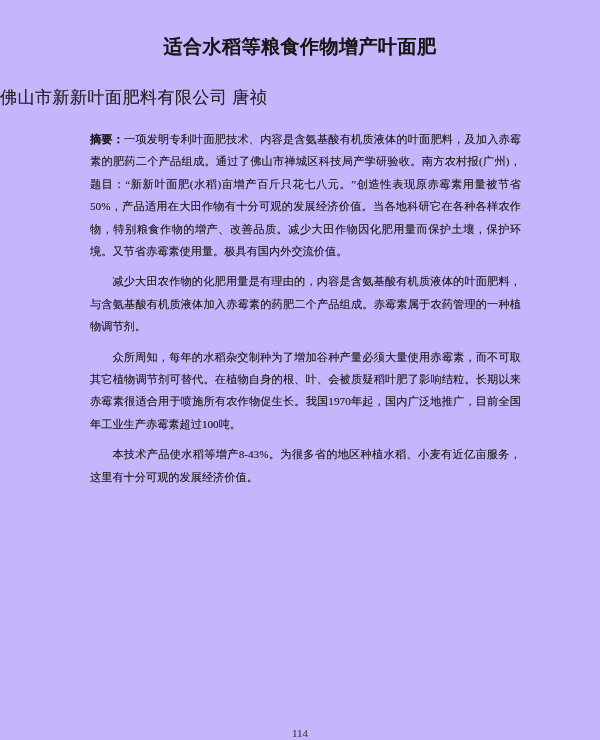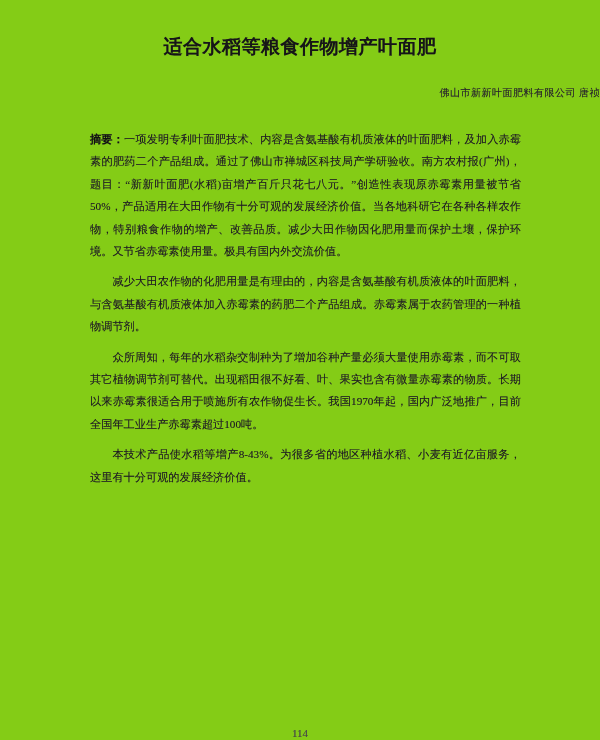--- a/index.html
+++ b/index.html
@@ -9,21 +9,21 @@
   body {
     width: 600px;
     height: 740px;
     overflow: hidden;
     background: #fbfbf9;
   }
   .page {
     position: relative;
     width: 600px;
     height: 740px;
-    background: #84cc16;
+    background: #c4b5fd;
     font-family: "Liberation Serif", "DejaVu Serif", serif;
     color: #1d1d1d;
     
     text-shadow: 0 0 0.5px rgba(70,70,70,0.6);
   }
   .doc-title {
     position: absolute;
     top: 34px;
     left: 0;
     width: 100%;
@@ -33,22 +33,22 @@
     font-weight: bold;
     font-size: 19px;
     letter-spacing: 0.5px;
     color: #161616;
   }
   .byline {
     position: absolute;
     top: 86px;
     left: 0;
     width: 100%;
-    text-align: right;
-    font-size: 10px;
+    text-align: left;
+    font-size: 17px;
     letter-spacing: 0.5px;
     color: #262626;
   }
   .content {
     position: absolute;
     top: 120px;
     left: 82px;
     width: 447px;
     font-size: 11.2px;
     line-height: 22.4px;
@@ -85,21 +85,21 @@
   <h1 class="doc-title">适合水稻等粮食作物增产叶面肥</h1>
 
   <div class="byline">佛山市新新叶面肥料有限公司 唐祯</div>
 
   <div class="content">
 
     <p class="abstract"><span class="bold-label">摘要：</span><span>一项发明专利叶面肥技术、内容是含氨基酸有机质液体的叶面肥料，及加入赤霉素的肥药二个产品组成。通过了佛山市禅城区科技局产学研验收。南方农村报(广州)，题目：“新新叶面肥(水稻)亩增产百斤只花七八元。”创造性表现原赤霉素用量被节省50%，产品适用在大田作物有十分可观的发展经济价值。当各地科研它在各种各样农作物，特别粮食作物的增产、改善品质。减少大田作物因化肥用量而保护土壤，保护环境。又节省赤霉素使用量。极具有国内外交流价值。</span></p>
 
     <p>减少大田农作物的化肥用量是有理由的，内容是含氨基酸有机质液体的叶面肥料，与含氨基酸有机质液体加入赤霉素的药肥二个产品组成。赤霉素属于农药管理的一种植物调节剂。</p>
 
-    <p>众所周知，每年的水稻杂交制种为了增加谷种产量必须大量使用赤霉素，而不可取其它植物调节剂可替代。出现稻田很不好看、叶、果实也含有微量赤霉素的物质。长期以来赤霉素很适合用于喷施所有农作物促生长。我国1970年起，国内广泛地推广，目前全国年工业生产赤霉素超过100吨。</p>
+    <p>众所周知，每年的水稻杂交制种为了增加谷种产量必须大量使用赤霉素，而不可取其它植物调节剂可替代。在植物自身的根、叶、会被质疑稻叶肥了影响结粒。长期以来赤霉素很适合用于喷施所有农作物促生长。我国1970年起，国内广泛地推广，目前全国年工业生产赤霉素超过100吨。</p>
 
 
 
     <p>本技术产品使水稻等增产8-43%。为很多省的地区种植水稻、小麦有近亿亩服务，这里有十分可观的发展经济价值。</p>
 
   </div>
 
   <div class="page-number">114</div>
 
 </div>

